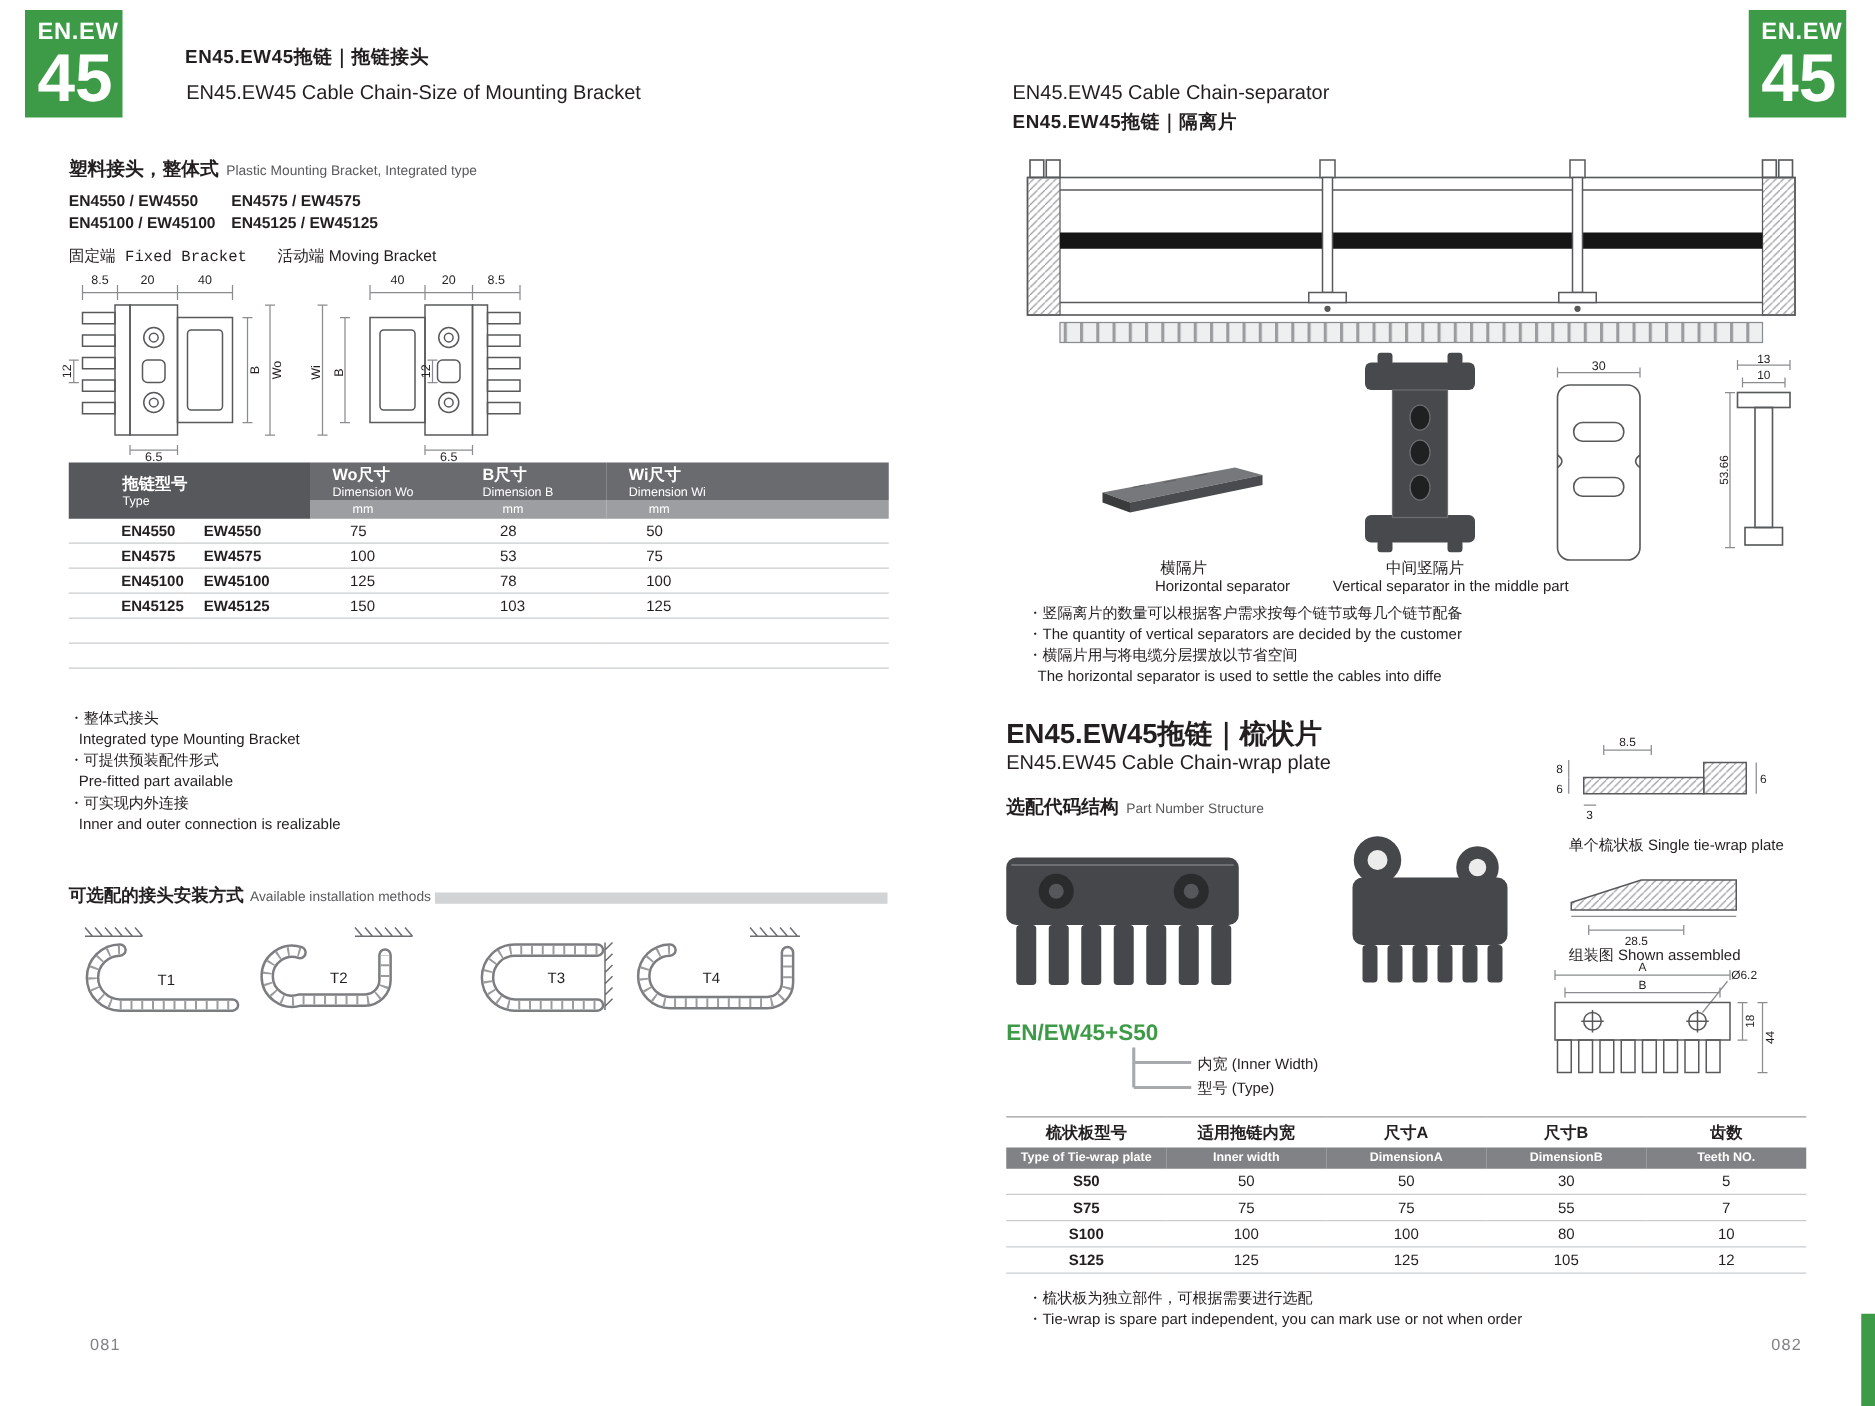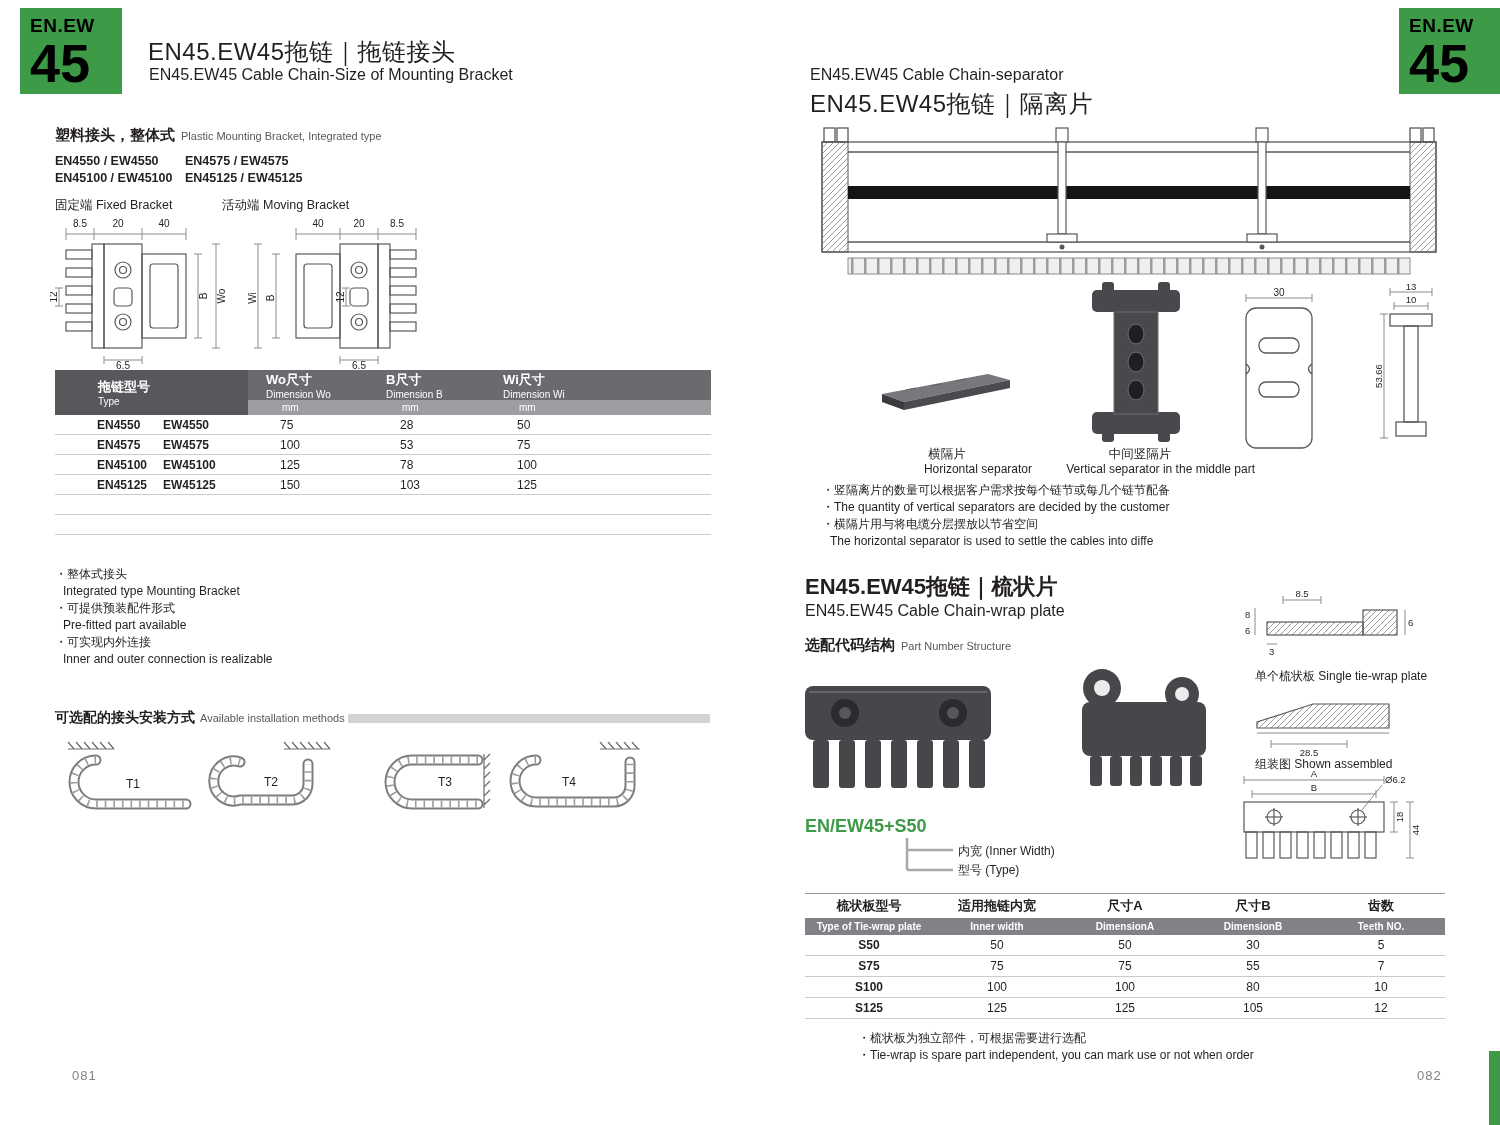--- a/index.html
+++ b/index.html
@@ -1,22 +1,22 @@
 <!DOCTYPE html>
 <html><head>
 <meta charset="utf-8">
 <style>
 html,body{margin:0;padding:0}
 body{font-family:"Liberation Sans","DejaVu Sans",sans-serif;background:#fff;color:#231f20}
 .sheet{position:relative;width:1500px;height:1125px;background:#fff;overflow:hidden}
 .abs{position:absolute}
-.badge{width:102px;height:86px;background:#3d9b47;color:#000000;padding:7px 0 0 10px;box-sizing:border-box}
+.badge{width:78px;height:86px;background:#3d9b47;color:#ffffff;padding:7px 0 0 10px;box-sizing:border-box}
 .badge-top{font-size:19px;font-weight:bold;letter-spacing:.5px}
 .badge-num{font-size:54px;font-weight:bold;line-height:52px}
-.t-zh{font-size:24px;font-weight:normal;letter-spacing:.5px}
+.t-zh{font-size:15px;font-weight:bold;letter-spacing:.5px}
 .t-en{font-size:16px}
 .sec-zh{font-size:15px;font-weight:bold}
 .sec-en{font-size:11px;color:#58595b;margin-left:6px}
 .model{font-size:12.5px;font-weight:bold}
 .dlabel{font-size:12.5px}
 .feat{font-size:12px;line-height:17px}
 .feat .f-en{padding-left:8px}
 .inst-zh{font-size:14px;font-weight:bold}
 .inst-en{font-size:11px;color:#58595b;margin-left:5px}
 .grbar{background:#d1d3d4}
@@ -63,21 +63,21 @@
 
   <div class="abs" style="left:55px;top:126px;">
     <span class="sec-zh">塑料接头，整体式</span><span class="sec-en">Plastic Mounting Bracket, Integrated type</span>
   </div>
 
   <div class="abs model" style="left:55px;top:154px;">EN4550 / EW4550</div>
   <div class="abs model" style="left:185px;top:154px;">EN4575 / EW4575</div>
   <div class="abs model" style="left:55px;top:171px;">EN45100 / EW45100</div>
   <div class="abs model" style="left:185px;top:171px;">EN45125 / EW45125</div>
 
-  <div class="abs dlabel" style="left:55px;top:197px;">固定端 Fixed Bracket</div>
+  <div class="abs dlabel" style="left:55px;top:197px;font-family:Liberation Mono, monospace;">固定端 Fixed Bracket</div>
   <div class="abs dlabel" style="left:222px;top:197px;">活动端 Moving Bracket</div>
 
   <svg class="abs" style="left:50px;top:214px;" width="186" height="156" viewBox="0 0 186 156">
     <g stroke="#58595b" stroke-width="1.2" fill="none">
       <rect x="16" y="36" width="26" height="9"></rect>
         <rect x="16" y="54" width="26" height="9"></rect>
         <rect x="16" y="72" width="26" height="9"></rect>
         <rect x="16" y="90" width="26" height="9"></rect>
         <rect x="16" y="108" width="26" height="9"></rect>
       <rect x="42" y="30" width="12" height="104"></rect>
@@ -607,21 +607,21 @@
       <tr>
         <td class="s">S125</td>
           <td>125</td>
           <td>125</td>
           <td>105</td>
           <td>12</td>
       </tr>
     </tbody>
   </table>
 
-  <div class="abs note" style="left:822px;top:1030px;margin-left:36px;">
+  <div class="abs note" style="left:822px;top:1030px;">
     <div>・梳状板为独立部件，可根据需要进行选配</div>
     <div>・Tie-wrap is spare part independent, you can mark use or not when order</div>
   </div>
 
   <div class="abs pageno" style="left:1417px;top:1068px;">082</div>
   <div class="abs" style="left:1489px;top:1051px;width:11px;height:74px;background:#3d9b47;"></div>
 
 </div>
 
 </body></html>

